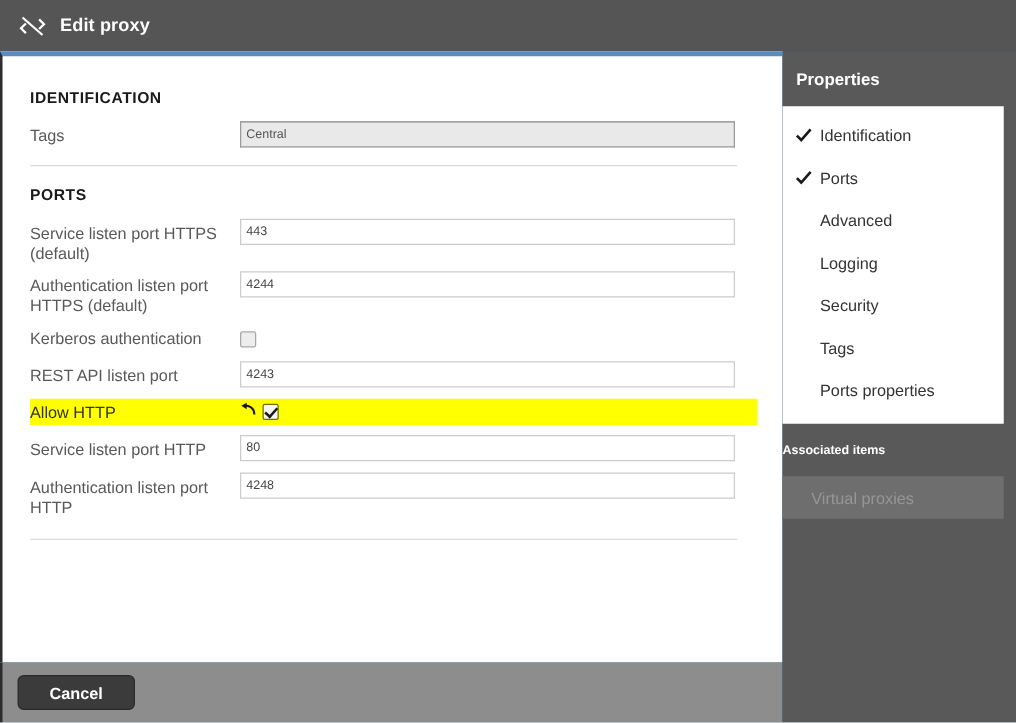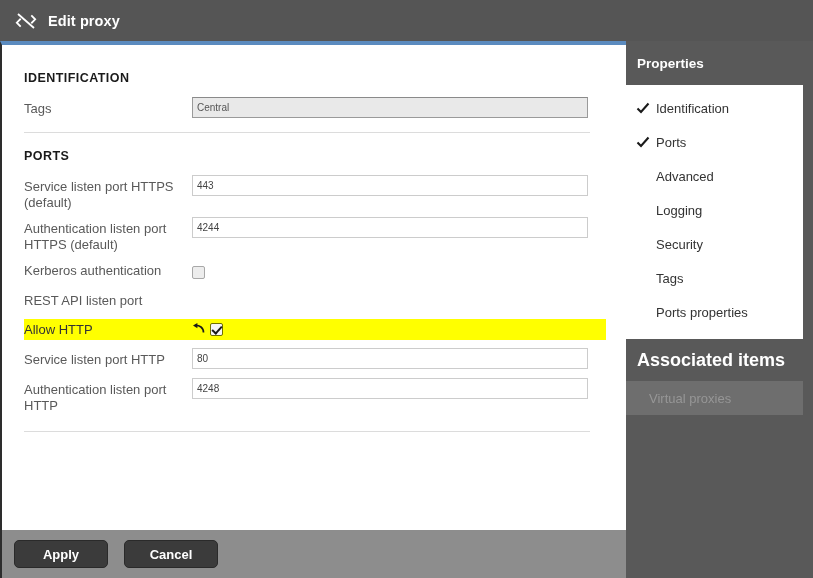--- a/index.html
+++ b/index.html
@@ -226,23 +226,22 @@
     width: 20px;
     flex: 0 0 20px;
     display: flex;
     align-items: center;
   }
   .check-slot svg { display:block; }
   .assoc-header {
     height: 42px;
     display: flex;
     align-items: center;
-    padding-left: 11px;
     color: #ffffff;
-    font-size: 18px;
+    font-size: 10px;
     font-weight: bold;
     box-sizing: border-box;
   }
   .assoc-item {
     height: 34px;
     width: 177px;
     background: #6e6e6e;
     display: flex;
     align-items: center;
     padding-left: 23px;
@@ -300,20 +299,23 @@
 
       <div class="row">
         <div class="lbl">Kerberos authentication</div>
         <div class="fld" style="padding-top:4px;">
           <span class="cbx"></span>
         </div>
       </div>
 
       <div class="row">
         <div class="lbl">REST API listen port</div>
+        <div class="fld">
+          <input class="txt" type="text" value="4243" style="">
+        </div>
       </div>
 
       <div class="row hl">
         <div class="lbl">Allow HTTP</div>
         <div class="fld hl-field">
           <span class="undo-icon">
             <svg width="13" height="13" viewBox="0 0 13 13">
               <path d="M11.5 10.5 C11.5 5.5 7.5 3.2 3.2 3.4" fill="none" stroke="#1a1a1a" stroke-width="1.7"></path>
               <polygon points="1,3.6 5.4,1.1 5.4,6.3" fill="#1a1a1a"></polygon>
             </svg>
@@ -334,21 +336,20 @@
         <div class="fld">
           <input class="txt" type="text" value="4248" style="">
         </div>
       </div>
 
       <div class="divider last"></div>
     </div>
   </div>
 
   <div class="footer">
-    <button class="btn">Apply</button>
     <button class="btn">Cancel</button>
   </div>
 
   <div class="right">
     <div class="right-header">Properties</div>
 
     <div class="prop-list">
 
       <div class="prop-item">
         <span class="check-slot">

